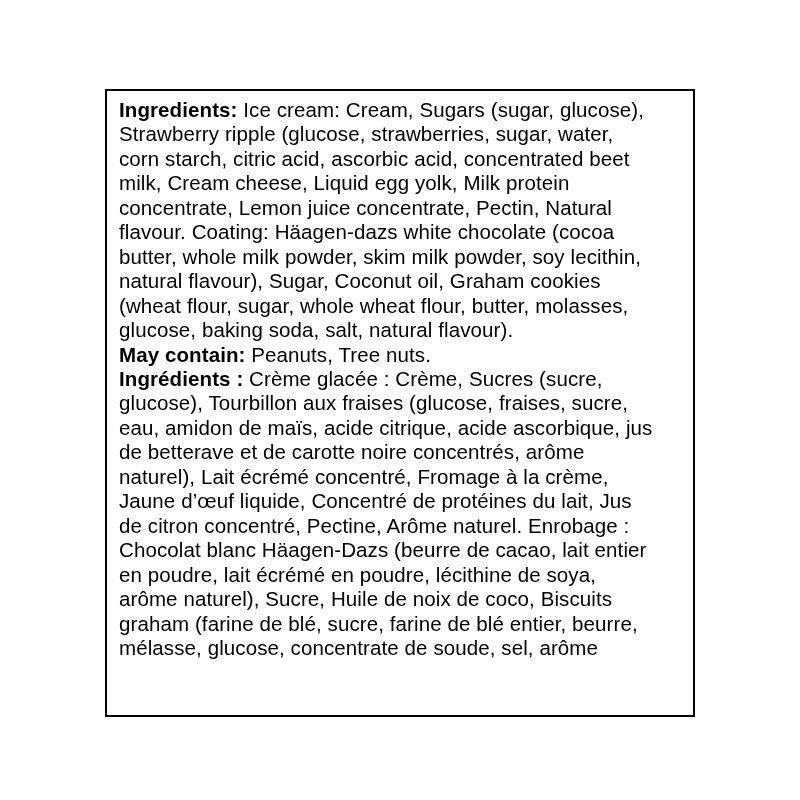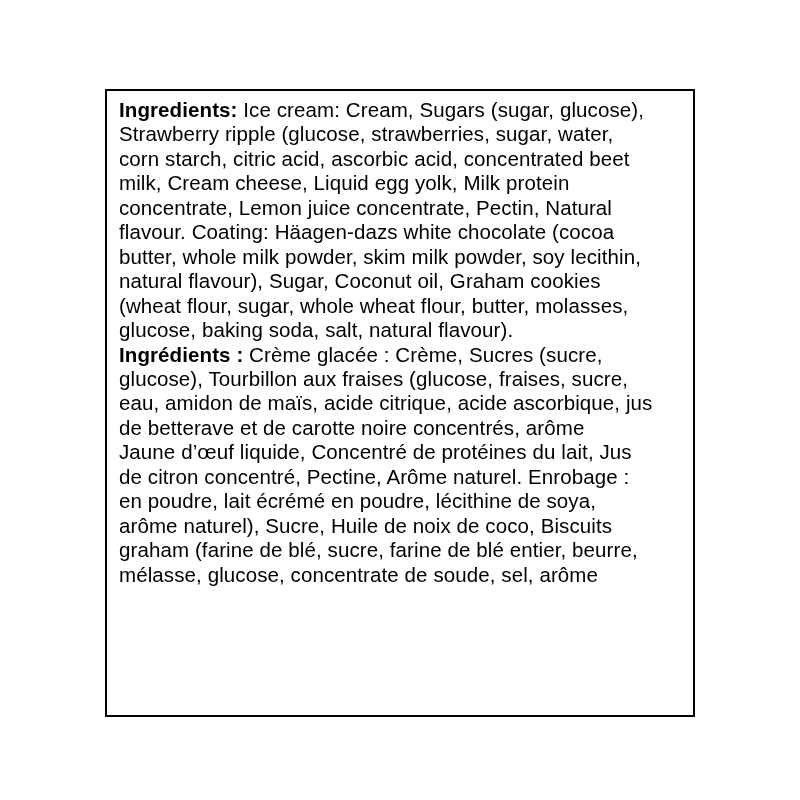--- a/index.html
+++ b/index.html
@@ -50,25 +50,28 @@
         <div class="line"><span class="b">Ingredients:</span><span> Ice cream: Cream, Sugars (sugar, glucose),</span></div>
         <div class="line"><span>Strawberry ripple (glucose, strawberries, sugar, water,</span></div>
         <div class="line"><span>corn starch, citric acid, ascorbic acid, concentrated beet</span></div>
         <div class="line"><span>milk, Cream cheese, Liquid egg yolk, Milk protein</span></div>
         <div class="line"><span>concentrate, Lemon juice concentrate, Pectin, Natural</span></div>
         <div class="line"><span>flavour. Coating: Häagen-dazs white chocolate (cocoa</span></div>
         <div class="line"><span>butter, whole milk powder, skim milk powder, soy lecithin,</span></div>
         <div class="line"><span>natural flavour), Sugar, Coconut oil, Graham cookies</span></div>
         <div class="line"><span>(wheat flour, sugar, whole wheat flour, butter, molasses,</span></div>
         <div class="line"><span>glucose, baking soda, salt, natural flavour).</span></div>
+        <div class="line"><span class="b">May contain:</span><span> Peanuts, Tree nuts.</span></div>
         <div class="line"><span class="b">Ingrédients :</span><span> Crème glacée : Crème, Sucres (sucre,</span></div>
         <div class="line"><span>glucose), Tourbillon aux fraises (glucose, fraises, sucre,</span></div>
         <div class="line"><span>eau, amidon de maïs, acide citrique, acide ascorbique, jus</span></div>
         <div class="line"><span>de betterave et de carotte noire concentrés, arôme</span></div>
+        <div class="line"><span>naturel), Lait écrémé concentré, Fromage à la crème,</span></div>
         <div class="line"><span>Jaune d’œuf liquide, Concentré de protéines du lait, Jus</span></div>
         <div class="line"><span>de citron concentré, Pectine, Arôme naturel. Enrobage :</span></div>
+        <div class="line"><span>Chocolat blanc Häagen-Dazs (beurre de cacao, lait entier</span></div>
         <div class="line"><span>en poudre, lait écrémé en poudre, lécithine de soya,</span></div>
         <div class="line"><span>arôme naturel), Sucre, Huile de noix de coco, Biscuits</span></div>
         <div class="line"><span>graham (farine de blé, sucre, farine de blé entier, beurre,</span></div>
         <div class="line"><span>mélasse, glucose, concentrate de soude, sel, arôme</span></div>
       </div>
   </div>
 </div>
 
 </body></html>

